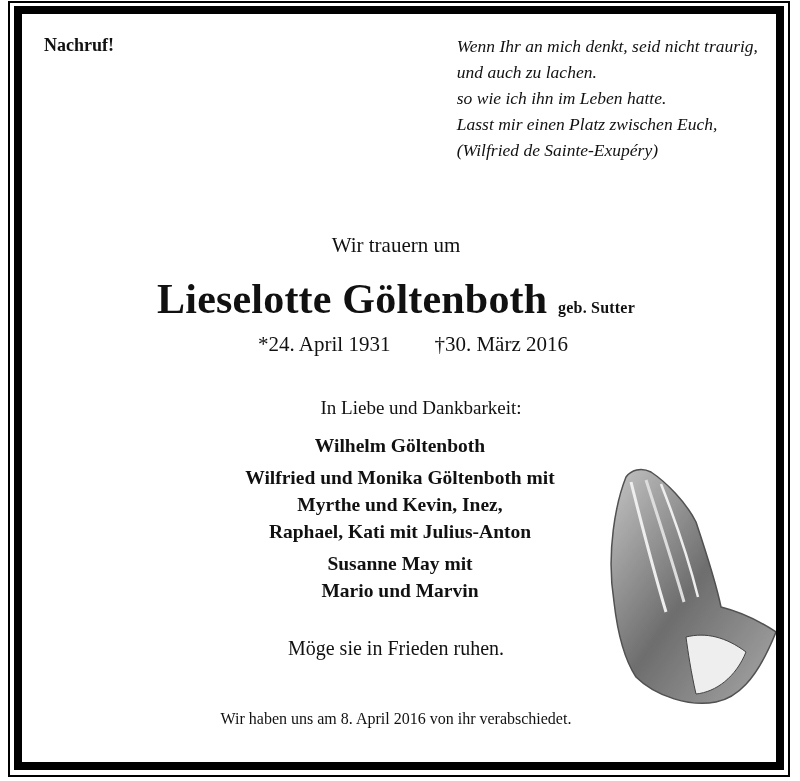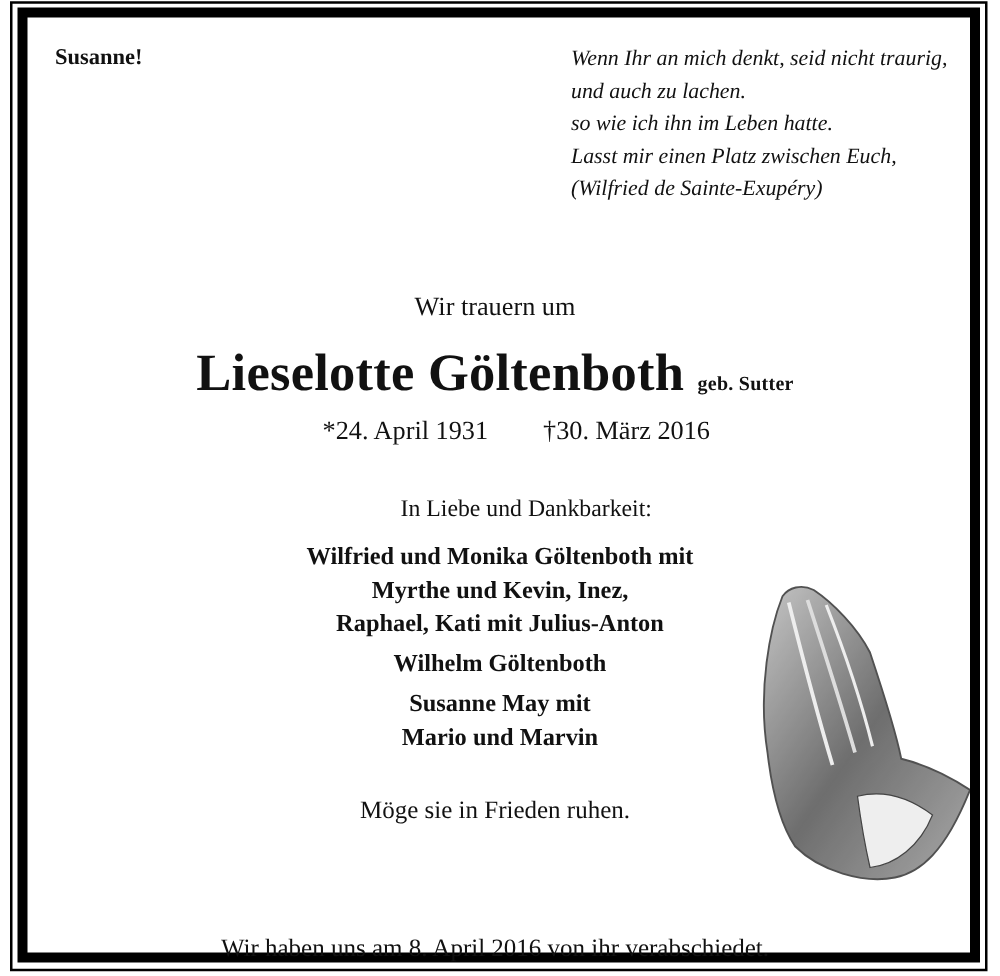--- a/index.html
+++ b/index.html
@@ -15,30 +15,30 @@
   .center { position:absolute; left:0; width:792px; text-align:center; }
   .wir-trauern { top:233px; font-size:21px; }
   .name { top:275px; font-size:42px; font-weight:bold; letter-spacing:0.2px; }
   .name .geb { font-size:16px; font-weight:bold; }
   .dates { top:332px; font-size:21px;padding-left:17px; }
   .dates span + span { margin-left:44px; }
   .liebe { top:397px; font-size:19px;padding-left:25px; }
   .family { top:432px; width:800px; }
   .family .grp { font-weight:bold; font-size:19.5px; line-height:27px; text-align:center; margin-bottom:5px; }
   .ruhen { top:637px; font-size:20px; }
-  .closing { top:748px; font-size:20px; }
+  .closing { top:710px; font-size:16px; }
   .hands { position:absolute; left:596px; top:462px; width:180px; height:255px; }
 </style>
 </head>
 <body>
 
 <div class="frame-outer"></div>
 <div class="frame-inner"></div>
 
-<div class="nachruf">Susanne!</div>
+<div class="nachruf">Nachruf!</div>
 
 <div class="quote">
   <div>Wenn Ihr an mich denkt, seid nicht traurig,</div>
   <div>und auch zu lachen.</div>
   <div>so wie ich ihn im Leben hatte.</div>
   <div>Lasst mir einen Platz zwischen Euch,</div>
   <div>(Wilfried de Sainte-Exupéry)</div>
 </div>
 
 <div class="center wir-trauern">Wir trauern um</div>
@@ -49,26 +49,26 @@
 </div>
 
 <div class="center dates">
   <span>*24. April 1931</span><span>†30. März 2016</span>
 </div>
 
 <div class="center liebe">In Liebe und Dankbarkeit:</div>
 
 <div class="center family">
   <div class="grp">
+    <div>Wilhelm Göltenboth</div>
+  </div>
+  <div class="grp">
     <div>Wilfried und Monika Göltenboth mit</div>
     <div>Myrthe und Kevin, Inez,</div>
     <div>Raphael, Kati mit Julius-Anton</div>
-  </div>
-  <div class="grp">
-    <div>Wilhelm Göltenboth</div>
   </div>
   <div class="grp">
     <div>Susanne May mit</div>
     <div>Mario und Marvin</div>
   </div>
 </div>
 
 <div class="center ruhen">Möge sie in Frieden ruhen.</div>
 
 <div class="hands">

